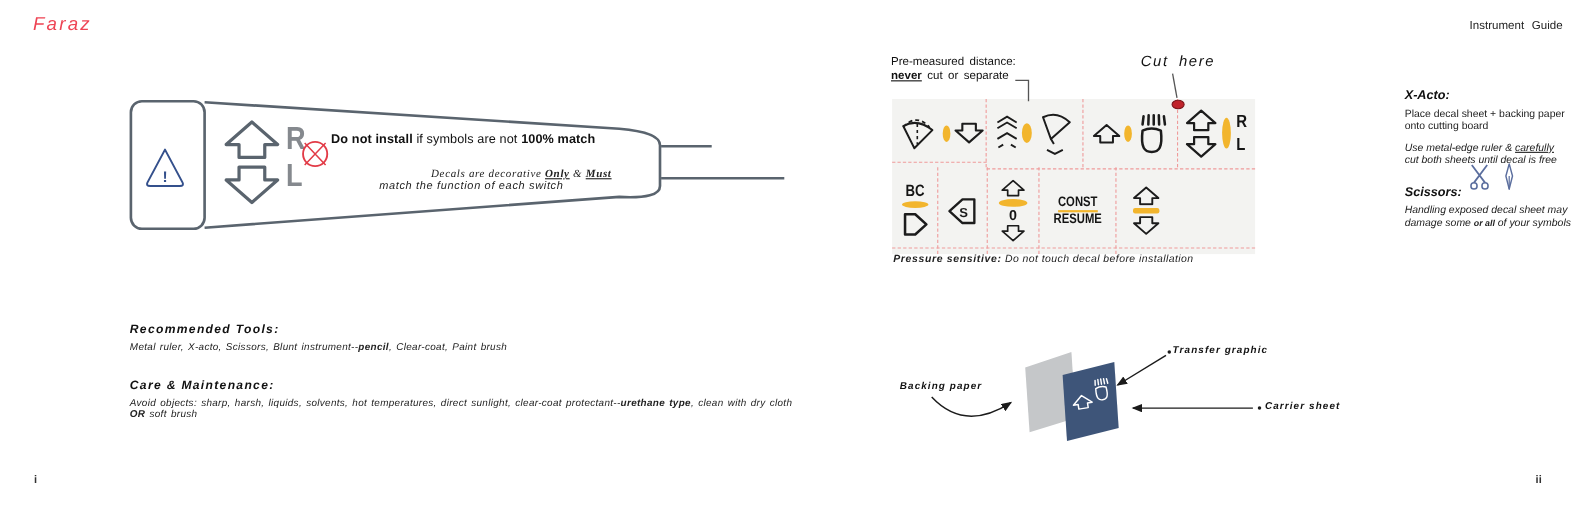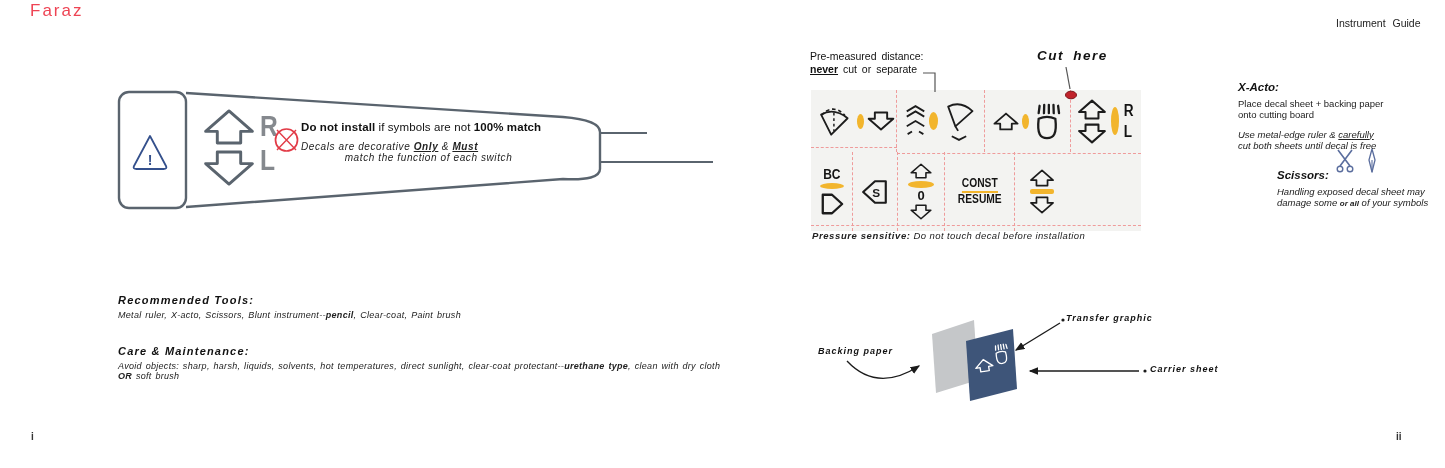--- a/index.html
+++ b/index.html
@@ -11,21 +11,21 @@
   use{stroke-width:2.5;fill:none;}
   use.thin{stroke-width:2;}
 
   
   .logo{font-size:17px;letter-spacing:2px;color:#ee4454;font-weight:400;}
   .hdr-right{font-size:10.5px;word-spacing:4px;color:#222;}
 
   
   .co-text{width:255px;}
   .co-l1{font-size:11.5px;letter-spacing:.1px;white-space:nowrap;color:#111;}
-  .co-l2{font-style:italic;font-size:10px;letter-spacing:.6px;margin-top:8px;text-align:left;color:#222;}
+  .co-l2{font-style:italic;font-size:10px;letter-spacing:.6px;margin-top:20px;text-align:right;color:#222;font-family:Liberation Serif, serif;}
   .co-l3{font-style:italic;font-size:10px;letter-spacing:.6px;text-align:center;color:#222;}
   .bu{font-weight:bold;text-decoration:underline;}
   .rl-big{display:flex;flex-direction:column;color:#85898e;font-weight:bold;
           font-size:29px;line-height:34px;transform:scaleX(.85);transform-origin:left;}
 
   
   .prem{font-size:10.5px;line-height:13px;word-spacing:2px;color:#111;}
   .cuthere{font-style:italic;font-size:13.5px;letter-spacing:1.5px;word-spacing:4px;color:#111;}
 
   
@@ -83,21 +83,21 @@
       <symbol id="sym-arrow-left" viewBox="0 0 26 26">
         <path d="M23,3 H13 L2,13 L13,23 H23 Z" fill="none" stroke="currentColor" stroke-linejoin="round"></path>
       </symbol>
       <symbol id="sym-grip" viewBox="0 0 32 40">
         <path d="M8,3 L7,11 M13,2 L12.7,11 M18,2 V11 M23,2 L23.3,11 M28,3 L29,11" stroke="currentColor" stroke-linecap="round"></path>
         <path d="M7,17 C5,34 9,38 16,38 C23,38 27,34 25,17 Q16,13 7,17 Z" fill="none" stroke="currentColor" stroke-linejoin="round"></path>
       </symbol>
     </defs>
   </svg>
 
-  <div class="abs logo z4" style="left:30px;top:1px;">Faraz</div>
+  <div class="abs logo z4" style="left:30px;top:12px;font-style:italic;">Faraz</div>
   <div class="abs hdr-right z4" style="left:1336px;top:17px;">Instrument Guide</div>
 
   <svg class="overlay" width="1445" height="468" viewBox="0 0 1445 468">
     <defs>
       <marker id="ah" markerWidth="9" markerHeight="8" refX="6.5" refY="3" orient="auto">
         <path d="M0,0 L7.5,3 L0,6 Z" fill="#1b1b1b"></path>
       </marker>
     </defs>
 
     <rect x="119" y="92" width="67" height="116" rx="10" fill="none" stroke="#5a646e" stroke-width="2.4"></rect>
@@ -157,21 +157,21 @@
       <span>Decals are decorative </span><span class="bu">Only</span><span> &amp; </span><span class="bu">Must</span>
     </div>
     <div class="co-l3">match the function of each switch</div>
   </div>
 
   <div class="abs z4 prem" style="left:810px;top:50px;">
     <div>Pre-measured distance:</div>
     <div><span class="bu">never</span><span> cut or separate</span></div>
   </div>
 
-  <div class="abs z4 cuthere" style="left:1037px;top:48px;font-weight:bold;">Cut here</div>
+  <div class="abs z4 cuthere" style="left:1037px;top:48px;">Cut here</div>
 
   <div class="abs sheet" style="left:811px;top:90px;width:330px;height:141px;">
     <div class="row" style="height:62px;">
       <div class="cell dv" style="width:86px;">
         <svg width="42" height="40" viewBox="0 0 46 42">
           <path d="M10,15 Q23,1 36,15" fill="none" stroke="#1c1c1c" stroke-width="1.8" stroke-dasharray="4,3"></path>
           <path d="M21,36 L10,14 Q24,6 39,18 Z" fill="none" stroke="#1c1c1c" stroke-width="2" stroke-linejoin="round"></path>
           <path d="M24,12 V32" stroke="#1c1c1c" stroke-width="1.6" stroke-dasharray="3,3" fill="none"></path>
         </svg>
         <span class="oval" style="width:7px;height:15px;"></span>
@@ -266,21 +266,21 @@
 
     <div class="cutline" style="top:57px;left:0;width:86px;"></div>
     <div class="cutline" style="top:63px;left:86px;width:244px;"></div>
     <div class="cutline" style="top:135px;left:0;width:330px;"></div>
   </div>
 
   <div class="abs z4 press" style="left:812px;top:230px;">
     <b class="it">Pressure sensitive:</b><span> Do not touch decal before installation</span>
   </div>
 
-  <div class="abs z4 side" style="left:1238px;top:82px;">
+  <div class="abs z4 side" style="left:1277px;top:82px;">
     <div class="side-title">X-Acto:</div>
     <p><span>Place decal sheet + backing paper</span><br><span>onto cutting board</span></p>
     <p class="it"><span>Use metal-edge ruler &amp; </span><span class="u">carefully</span><br><span>cut both sheets until decal is free</span></p>
   </div>
 
   <div class="abs z4 side" style="left:1277px;top:170px;">
     <div class="side-title">Scissors:</div>
     <p class="it"><span>Handling exposed decal sheet may</span><br><span>damage some </span><b style="font-size:8px;margin-top:44px;">or all</b><span> of your symbols</span></p>
   </div>
 

